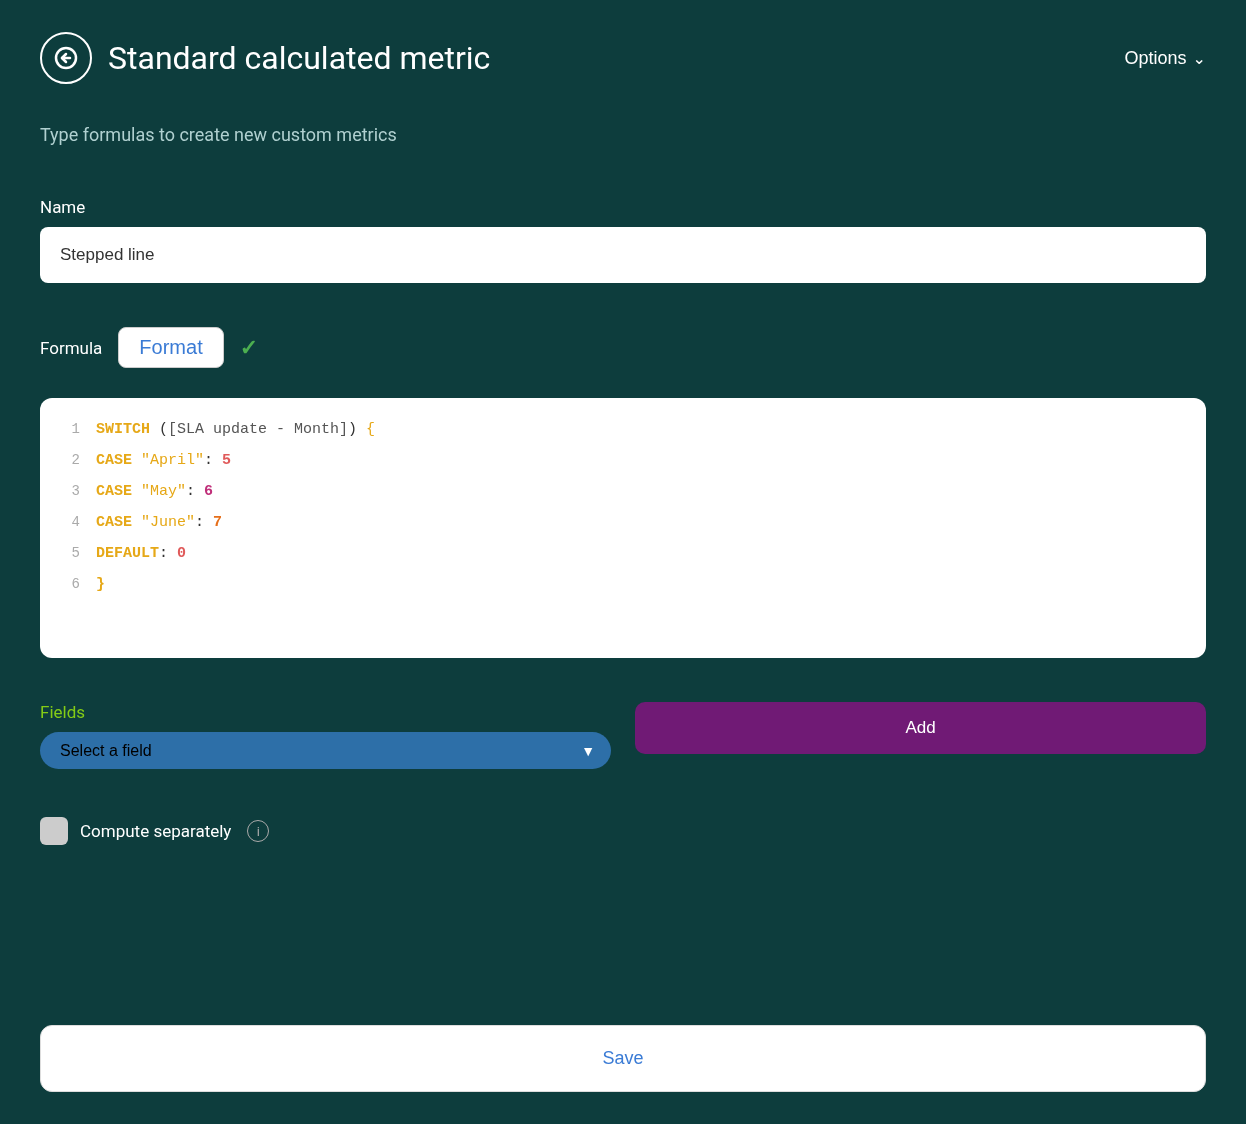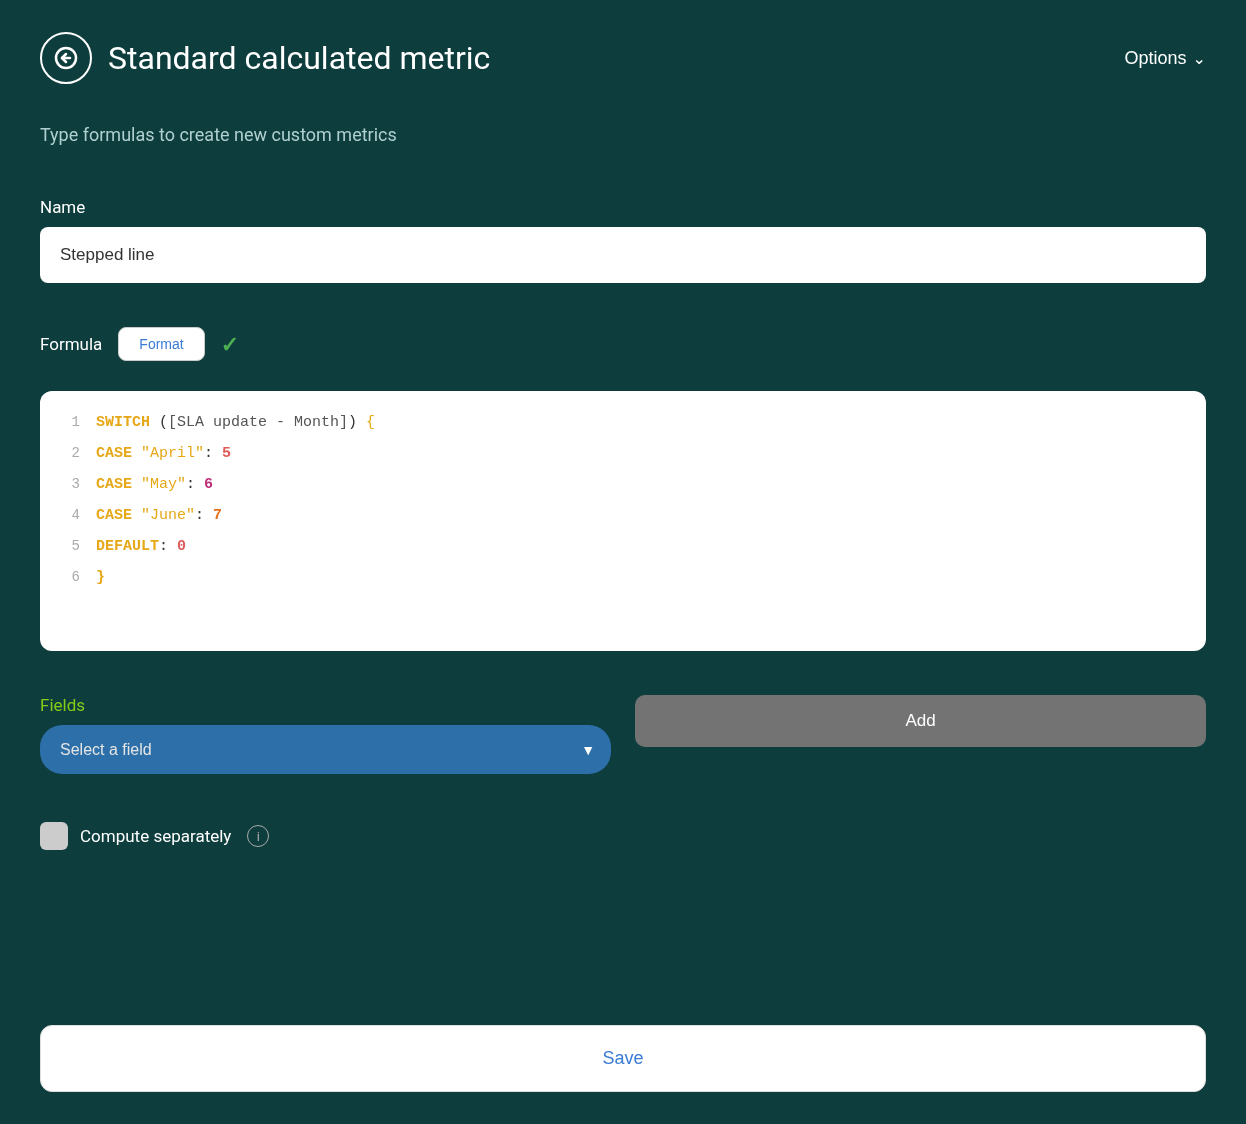--- a/index.html
+++ b/index.html
@@ -114,21 +114,21 @@
       font-size: 17px;
       color: #ffffff;
       font-weight: 400;
     }
 
     .format-button {
       background: #ffffff;
       border: 1.5px solid #cccccc;
       border-radius: 8px;
       padding: 8px 20px;
-      font-size: 14px;
+      font-size: 20px;
       color: #3a7bd5;
       cursor: pointer;
       font-weight: 500;
     }
 
     .check-icon {
       color: #4caf50;
       font-size: 22px;
       font-weight: bold;
     }
@@ -217,41 +217,41 @@
     .select-wrapper {
       position: relative;
       width: 100%;
     }
 
     .select-wrapper select {
       width: 100%;
       background: #2d6fa8;
       border: none;
       border-radius: 22px;
-      padding: 16px 20px;
+      padding: 10px 20px;
       font-size: 16px;
-      color: #e5e5e5;
+      color: #000000;
       cursor: pointer;
       appearance: none;
       outline: none;
     }
 
     .select-arrow {
       position: absolute;
       right: 16px;
       top: 50%;
       transform: translateY(-50%);
       color: #ffffff;
       font-size: 14px;
       pointer-events: none;
     }
 
     .add-button {
       width: 100%;
-      background: #737373;
+      background: #701a75;
       border: none;
       border-radius: 10px;
       padding: 16px 20px;
       font-size: 17px;
       color: #ffffff;
       cursor: pointer;
       font-weight: 500;
     }
 
     

